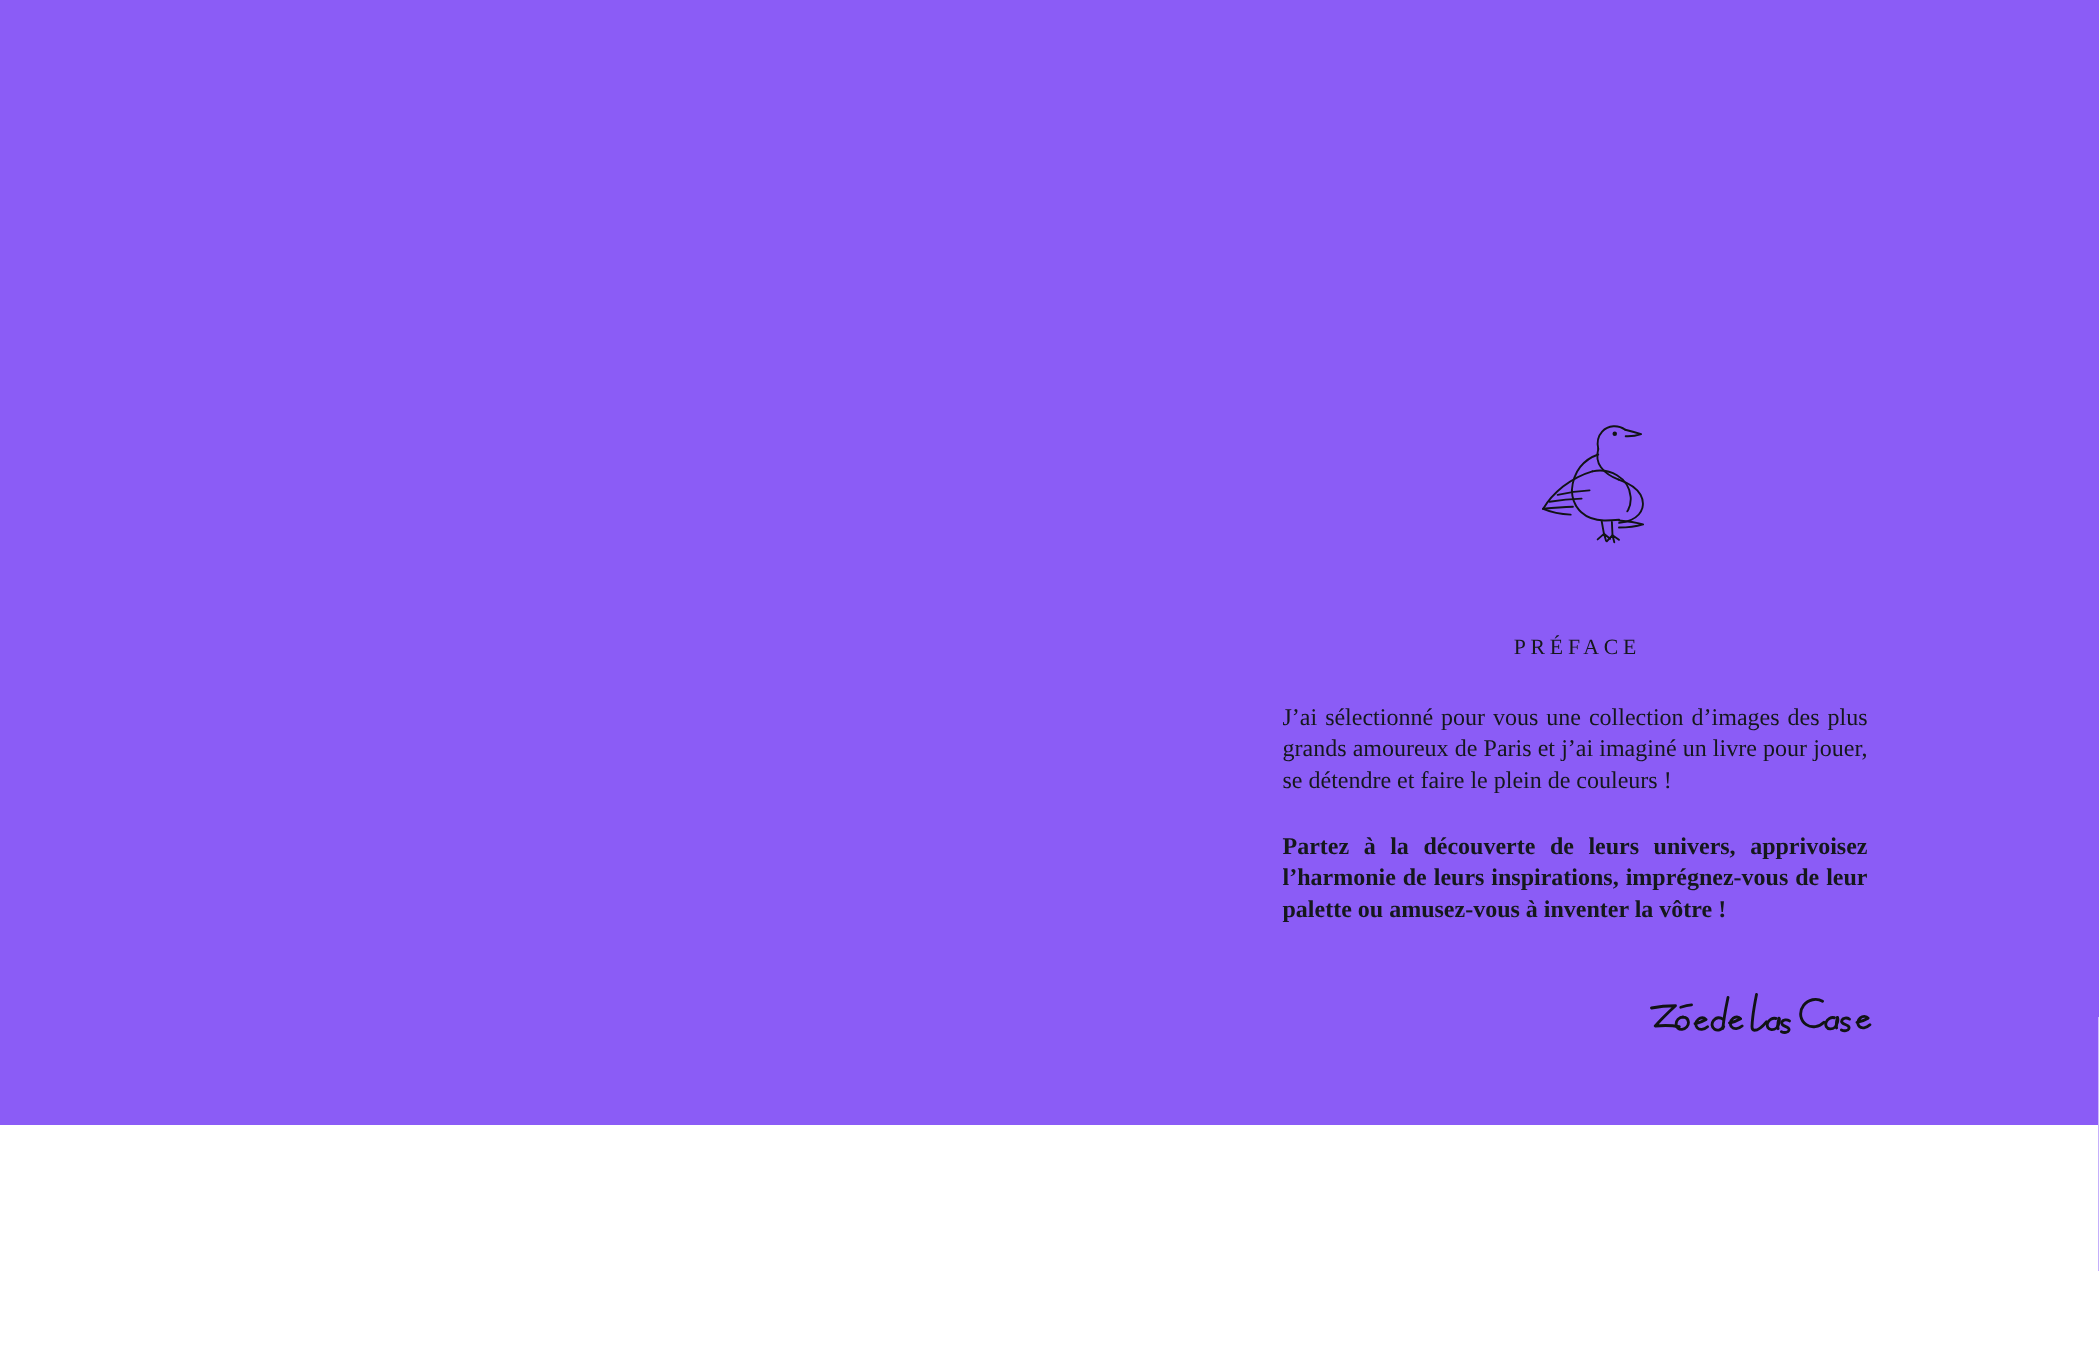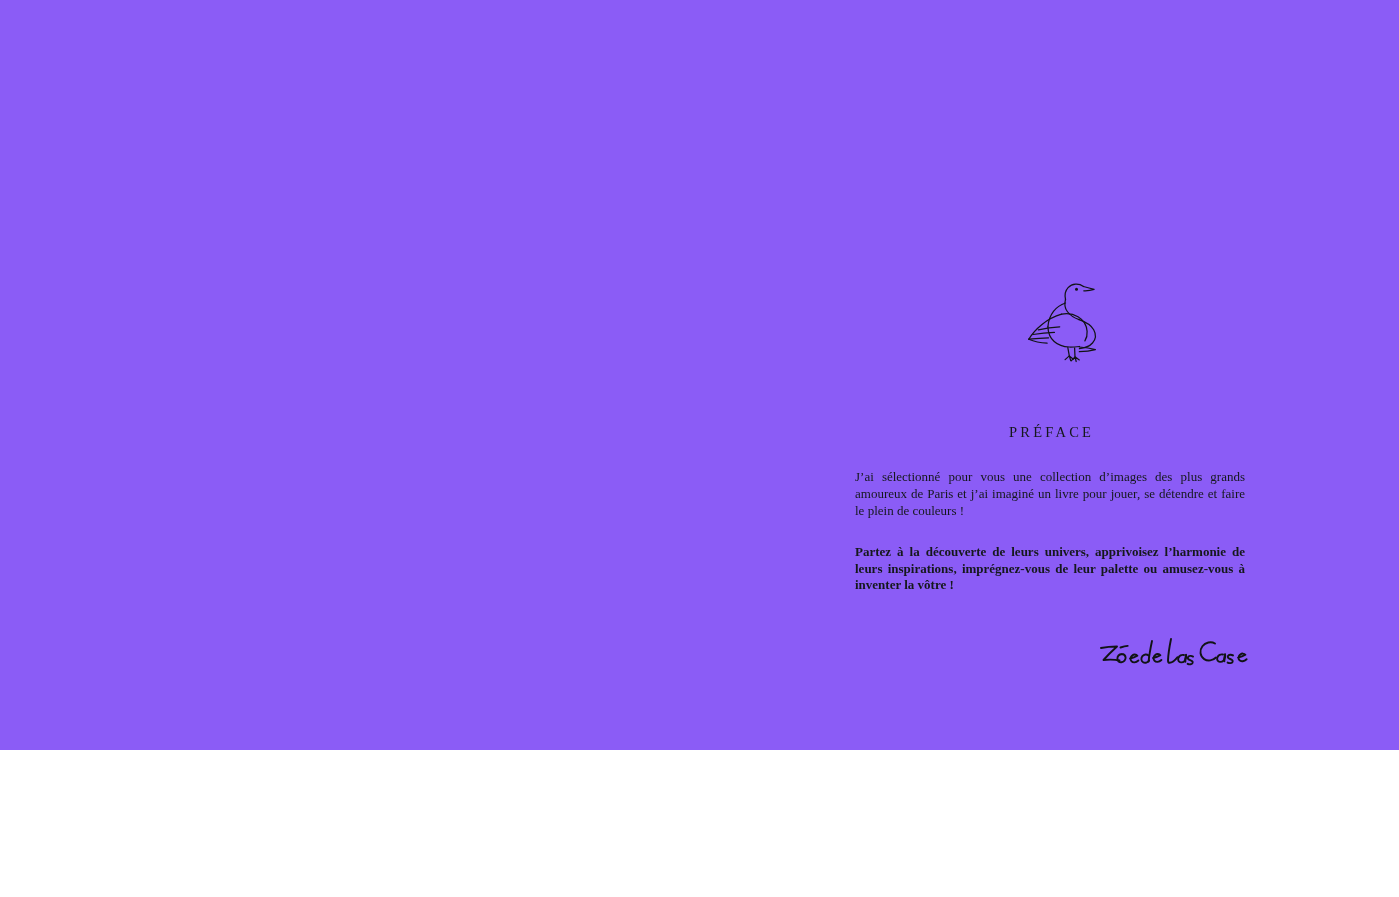--- a/index.html
+++ b/index.html
@@ -36,21 +36,21 @@
     text-align: center;
     font-family: "Liberation Serif", serif;
     font-size: 14.5px;
     letter-spacing: 3.2px;
     color: #15181c;
     margin: 0 0 28px 0;
     text-indent: 3.2px;
   }
   .para {
     font-family: "Liberation Serif", serif;
-    font-size: 13px;
+    font-size: 16px;
     line-height: 1.30;
     text-align: justify;
     text-justify: inter-word;
     color: #15181c;
     margin: 0 0 24px 0;
     hyphens: none;
   }
   .para:last-of-type {
     margin-bottom: 0;
     font-weight: bold;

